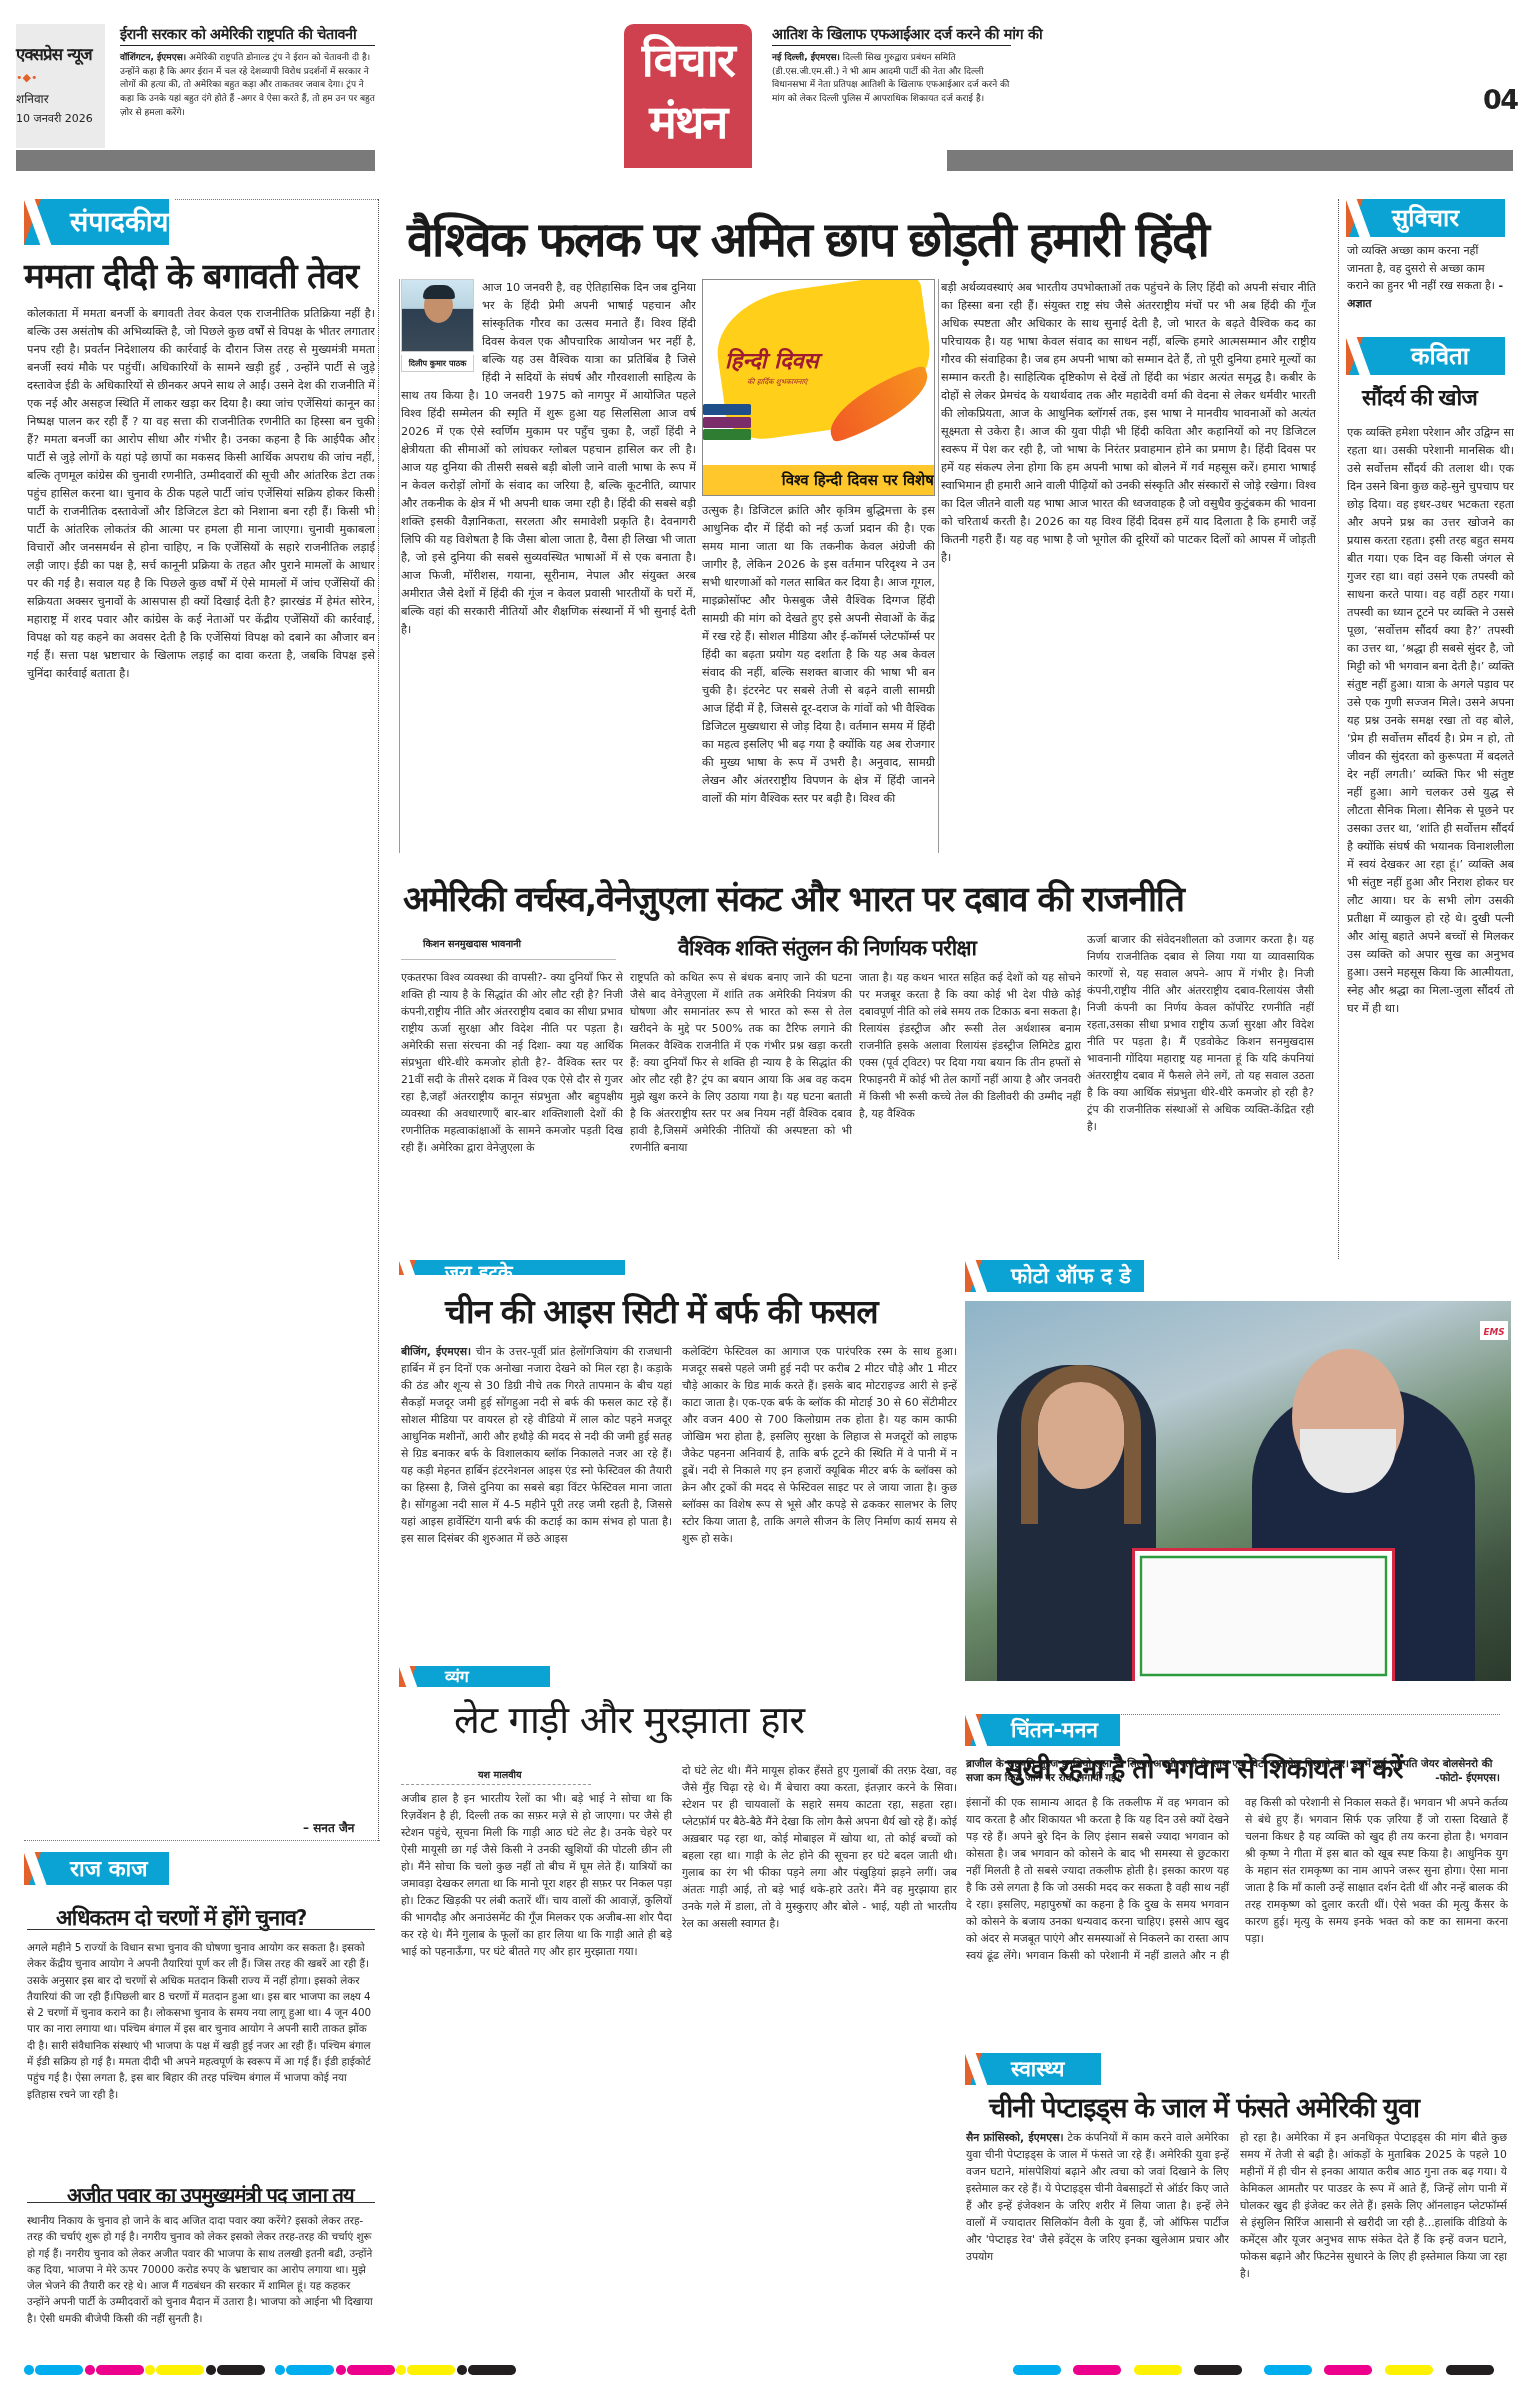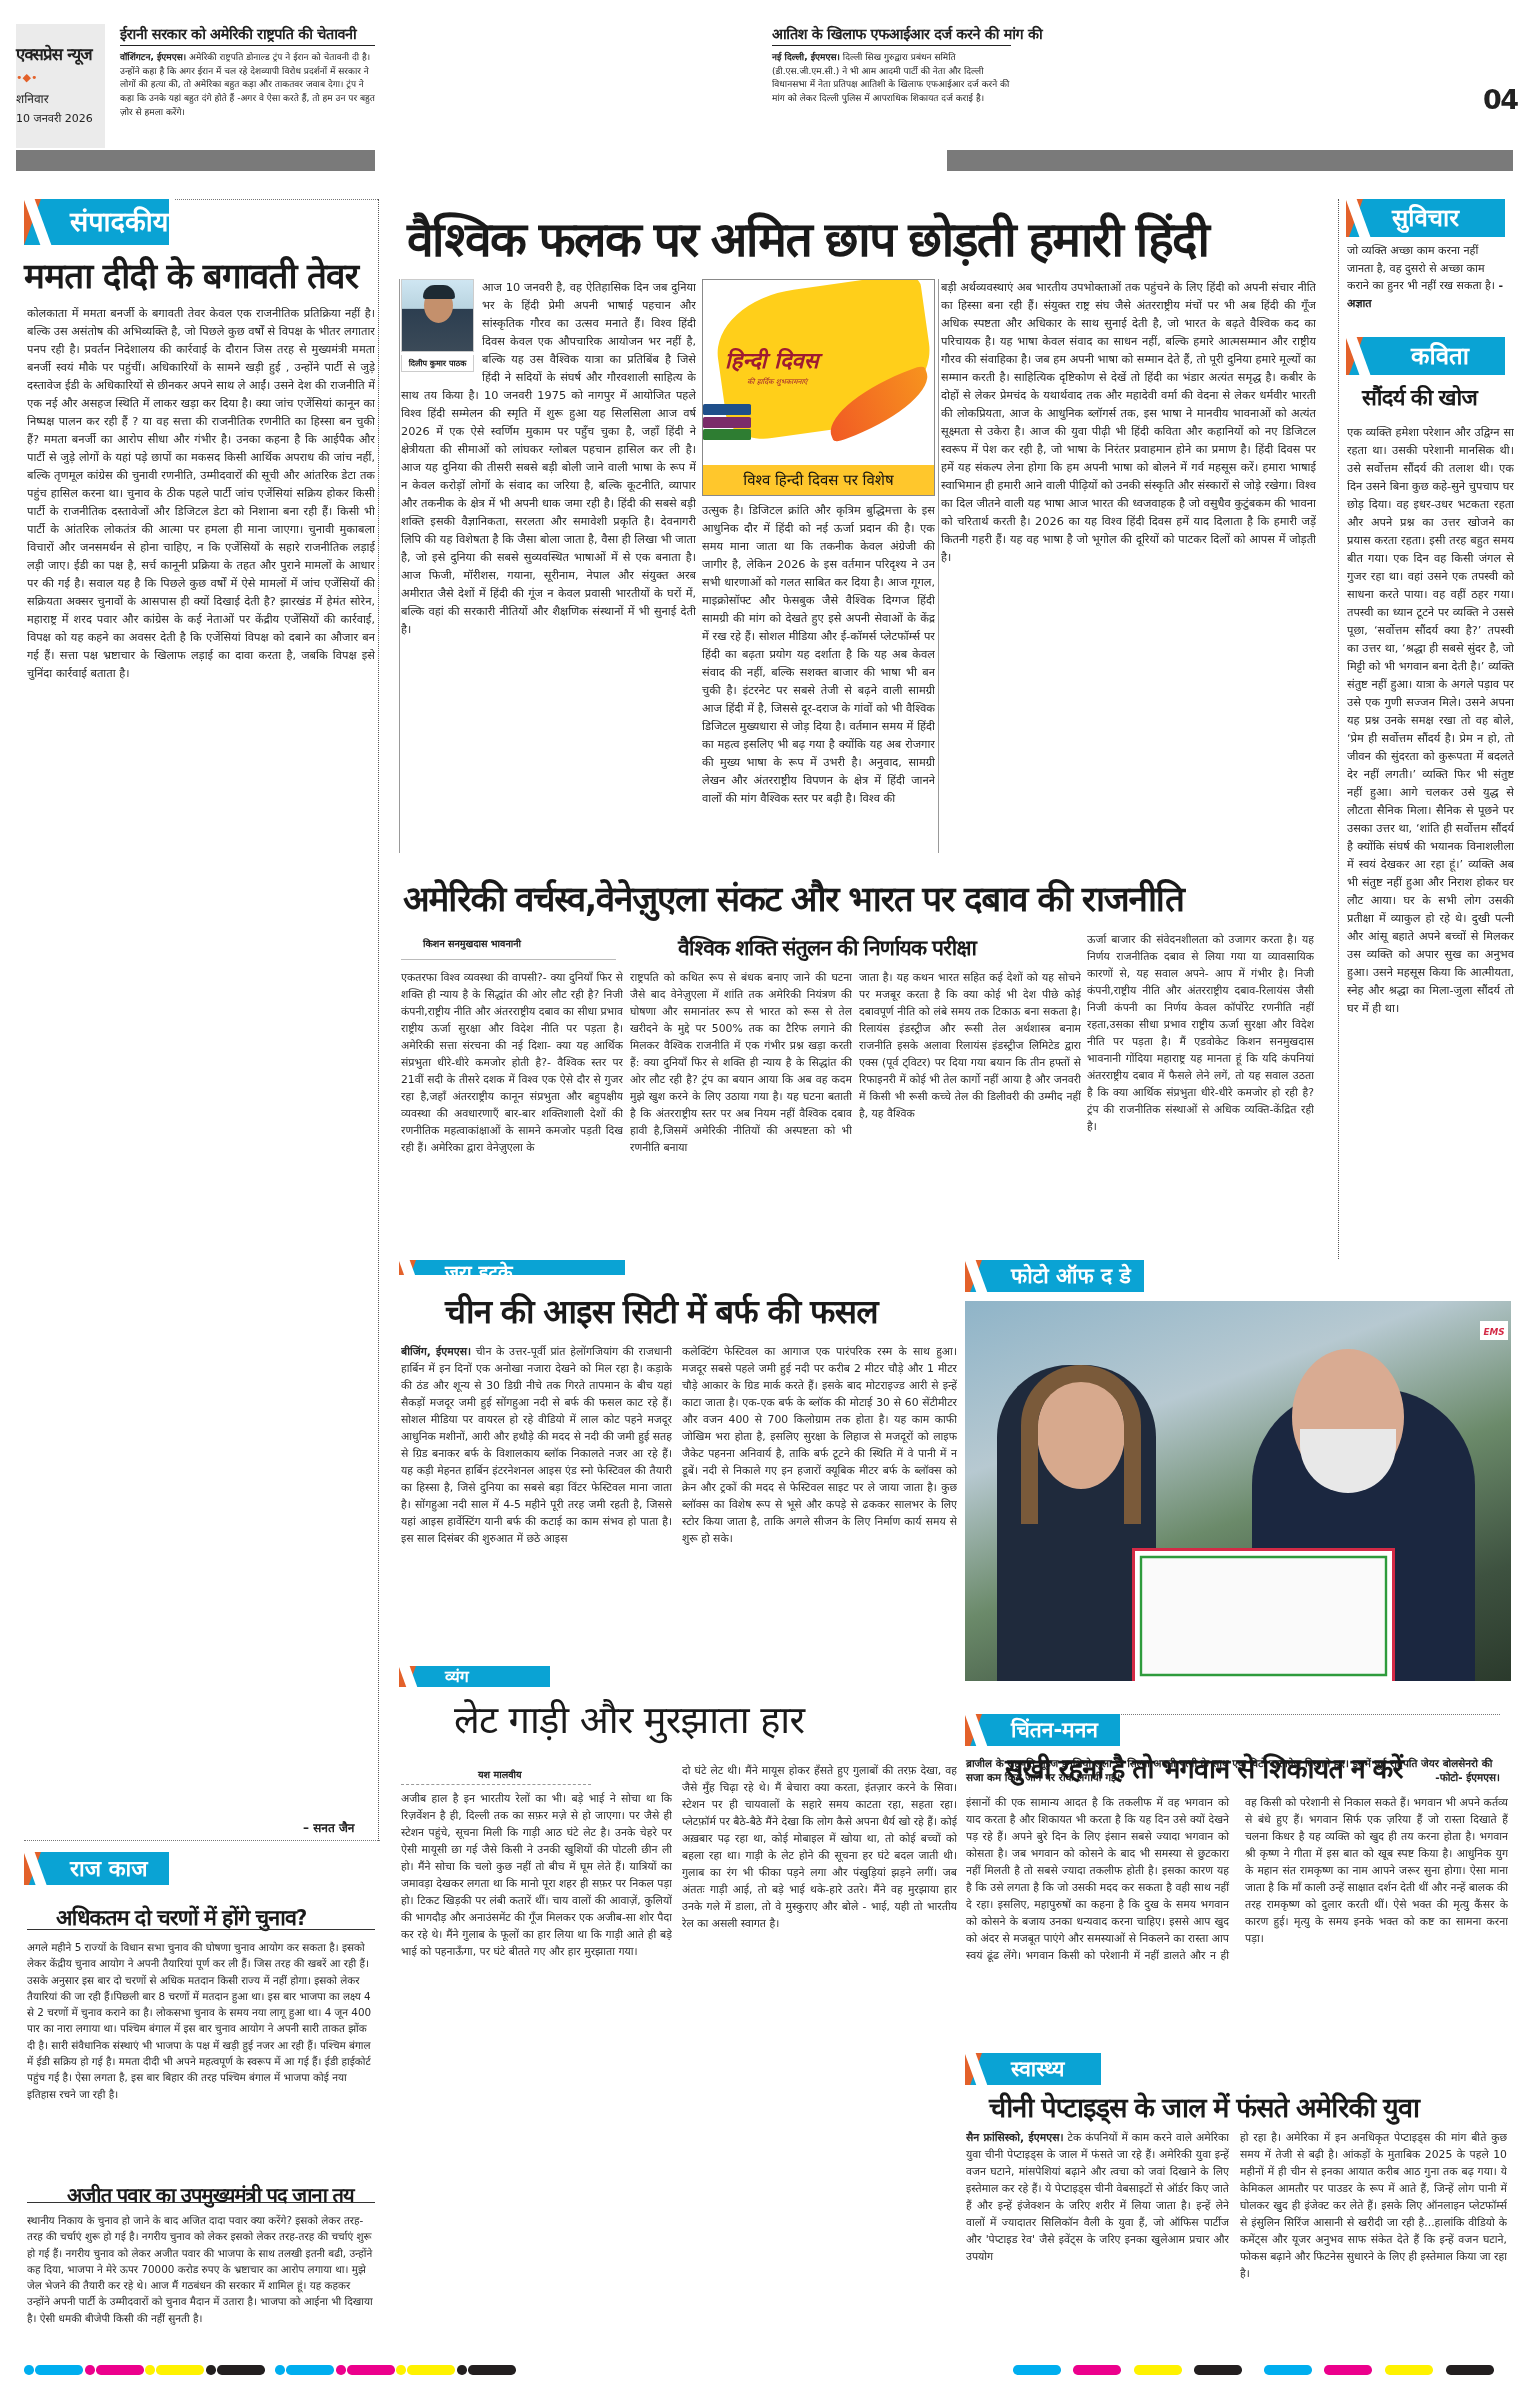--- a/index.html
+++ b/index.html
@@ -29,20 +29,24 @@
     <div style="color:#e3612a;font-size:11px;margin-top:6.4px">•◆•</div>
     <div style="font-size:12px;margin-top:6.4px">शनिवार</div>
     <div style="font-size:11px;margin-top:3.2px">10 जनवरी 2026</div>
   </div>
   <div class="abs" style="left:120px;top:24px;width:255px">
     <div style="font-weight:bold;font-size:14.4px;border-bottom:1.2px solid #222;padding-bottom:2.4px;letter-spacing:-0.4px;white-space:nowrap">ईरानी सरकार को अमेरिकी राष्ट्रपति की चेतावनी</div>
     <div style="font-size:9px;line-height:13.6px;margin-top:4.8px">
       <b>वॉशिंगटन, ईएमएस।</b>
       <span>अमेरिकी राष्ट्रपति डोनाल्ड ट्रंप ने ईरान को चेतावनी दी है। उन्होंने कहा है कि अगर ईरान में चल रहे देशव्यापी विरोध प्रदर्शनों में सरकार ने लोगों की हत्या की, तो अमेरिका बहुत कड़ा और ताकतवर जवाब देगा। ट्रंप ने कहा कि उनके यहां बहुत दंगे होते हैं -अगर वे ऐसा करते हैं, तो हम उन पर बहुत ज़ोर से हमला करेंगे।</span>
     </div>
+  </div>
+  <div class="abs" style="left:624px;top:24px;width:128px;height:144px;background:#d0414f;border-radius:9.6px 9.6px 0 0;text-align:center;color:#fff">
+    <div style="font-size:46px;font-weight:bold;line-height:62px;margin-top:4.8px;letter-spacing:-1.6px">विचार</div>
+    <div style="font-size:46px;font-weight:bold;line-height:62px;letter-spacing:-1.6px">मंथन</div>
   </div>
   <div class="abs" style="left:772px;top:24px;width:319px">
     <div style="font-weight:bold;font-size:14.4px;border-bottom:1.2px solid #222;padding-bottom:2.4px;letter-spacing:-0.4px;white-space:nowrap;width:239px">आतिश के खिलाफ एफआईआर दर्ज करने की मांग की</div>
     <div style="font-size:9px;line-height:13.6px;margin-top:4.8px;width:239px">
       <b>नई दिल्ली, ईएमएस।</b>
       <span>दिल्ली सिख गुरुद्वारा प्रबंधन समिति (डी.एस.जी.एम.सी.) ने भी आम आदमी पार्टी की नेता और दिल्ली विधानसभा में नेता प्रतिपक्ष आतिशी के खिलाफ एफआईआर दर्ज करने की मांग को लेकर दिल्ली पुलिस में आपराधिक शिकायत दर्ज कराई है।</span>
     </div>
   </div>
   <div class="abs" style="left:1483px;top:84px;font-size:27px;font-weight:bold;letter-spacing:-1.6px">04</div>
   <div class="grey-bar" style="left:16px;top:150px;width:359px"></div>
@@ -77,21 +81,21 @@
 <div class="abs" style="left:702px;top:279px;width:233px;height:217px;border:0.8px solid #888;overflow:hidden;background:#fff">
   <div style="position:absolute;left:16px;top:6.4px;width:211px;height:144px;background:#ffcf1a;transform:rotate(-8deg);border-radius:40% 10% 50% 20%"></div>
   <div style="position:absolute;left:120px;top:104px;width:112px;height:40px;background:linear-gradient(90deg,#f15a24,#f7931e);border-radius:80% 10% 80% 10%;transform:rotate(-22deg)"></div>
   <div style="position:absolute;left:22px;top:64px;color:#9e1b32;font-family:'DejaVu Serif',serif;font-style:italic;font-weight:bold;font-size:22px">हिन्दी दिवस</div>
   <div style="position:absolute;left:44px;top:96px;color:#9e1b32;font-size:7.2px;font-style:italic">की हार्दिक शुभकामनाएं</div>
   <div style="position:absolute;left:0;top:124px;width:48px">
     <div style="height:11px;background:#1f4f8a;margin-bottom:1.6px;border-radius:1.6px"></div>
     <div style="height:11px;background:#7b2c6a;margin-bottom:1.6px;border-radius:1.6px"></div>
     <div style="height:11px;background:#2e7d32;border-radius:1.6px"></div>
   </div>
-  <div style="position:absolute;left:0;bottom:0;width:100%;height:30px;background:#ffc72c;text-align:center;font-weight:normal;font-size:15px;line-height:30px;color:#111">विश्व हिन्दी दिवस पर विशेष</div>
+  <div style="position:absolute;left:0;bottom:0;width:100%;height:30px;background:#ffc72c;text-align:right;font-weight:bold;font-size:15px;line-height:30px;color:#111">विश्व हिन्दी दिवस पर विशेष</div>
 </div>
 <div class="abs txt" style="left:702px;top:502px;width:233px;height:351px">उत्सुक है। डिजिटल क्रांति और कृत्रिम बुद्धिमत्ता के इस आधुनिक दौर में हिंदी को नई ऊर्जा प्रदान की है। एक समय माना जाता था कि तकनीक केवल अंग्रेजी की जागीर है, लेकिन 2026 के इस वर्तमान परिदृश्य ने उन सभी धारणाओं को गलत साबित कर दिया है। आज गूगल, माइक्रोसॉफ्ट और फेसबुक जैसे वैश्विक दिग्गज हिंदी सामग्री की मांग को देखते हुए इसे अपनी सेवाओं के केंद्र में रख रहे हैं। सोशल मीडिया और ई-कॉमर्स प्लेटफॉर्म्स पर हिंदी का बढ़ता प्रयोग यह दर्शाता है कि यह अब केवल संवाद की नहीं, बल्कि सशक्त बाजार की भाषा भी बन चुकी है। इंटरनेट पर सबसे तेजी से बढ़ने वाली सामग्री आज हिंदी में है, जिससे दूर-दराज के गांवों को भी वैश्विक डिजिटल मुख्यधारा से जोड़ दिया है। वर्तमान समय में हिंदी का महत्व इसलिए भी बढ़ गया है क्योंकि यह अब रोजगार की मुख्य भाषा के रूप में उभरी है। अनुवाद, सामग्री लेखन और अंतरराष्ट्रीय विपणन के क्षेत्र में हिंदी जानने वालों की मांग वैश्विक स्तर पर बढ़ी है। विश्व की</div>
 <div class="abs txt" style="left:941px;top:279px;width:375px;height:574px">बड़ी अर्थव्यवस्थाएं अब भारतीय उपभोक्ताओं तक पहुंचने के लिए हिंदी को अपनी संचार नीति का हिस्सा बना रही हैं। संयुक्त राष्ट्र संघ जैसे अंतरराष्ट्रीय मंचों पर भी अब हिंदी की गूँज अधिक स्पष्टता और अधिकार के साथ सुनाई देती है, जो भारत के बढ़ते वैश्विक कद का परिचायक है। यह भाषा केवल संवाद का साधन नहीं, बल्कि हमारे आत्मसम्मान और राष्ट्रीय गौरव की संवाहिका है। जब हम अपनी भाषा को सम्मान देते हैं, तो पूरी दुनिया हमारे मूल्यों का सम्मान करती है। साहित्यिक दृष्टिकोण से देखें तो हिंदी का भंडार अत्यंत समृद्ध है। कबीर के दोहों से लेकर प्रेमचंद के यथार्थवाद तक और महादेवी वर्मा की वेदना से लेकर धर्मवीर भारती की लोकप्रियता, आज के आधुनिक ब्लॉगर्स तक, इस भाषा ने मानवीय भावनाओं को अत्यंत सूक्ष्मता से उकेरा है। आज की युवा पीढ़ी भी हिंदी कविता और कहानियों को नए डिजिटल स्वरूप में पेश कर रही है, जो भाषा के निरंतर प्रवाहमान होने का प्रमाण है। हिंदी दिवस पर हमें यह संकल्प लेना होगा कि हम अपनी भाषा को बोलने में गर्व महसूस करें। हमारा भाषाई स्वाभिमान ही हमारी आने वाली पीढ़ियों को उनकी संस्कृति और संस्कारों से जोड़े रखेगा। विश्व का दिल जीतने वाली यह भाषा आज भारत की ध्वजवाहक है जो वसुधैव कुटुंबकम की भावना को चरितार्थ करती है। 2026 का यह विश्व हिंदी दिवस हमें याद दिलाता है कि हमारी जड़ें कितनी गहरी हैं। यह वह भाषा है जो भूगोल की दूरियों को पाटकर दिलों को आपस में जोड़ती है।</div>
 <div class="abs" style="left:399px;top:279px;height:574px;border-left:0.8px solid #999"></div>
 <div class="abs" style="left:938px;top:279px;height:574px;border-left:0.8px solid #999"></div>
 
 <div class="dotv" style="left:1338px;top:199px;height:1060px"></div>
 <div class="tag" style="left:1346px;top:199px;width:159px;height:38px;line-height:38px;font-size:24px"><span>सुविचार</span></div>
 <div class="abs" style="left:1347px;top:242px;width:159px;font-size:11px;line-height:17.5px">
   <span>जो व्यक्ति अच्छा काम करना नहीं जानता है, वह दुसरो से अच्छा काम कराने का हुनर भी नहीं रख सकता है।</span> <b>- अज्ञात</b>

